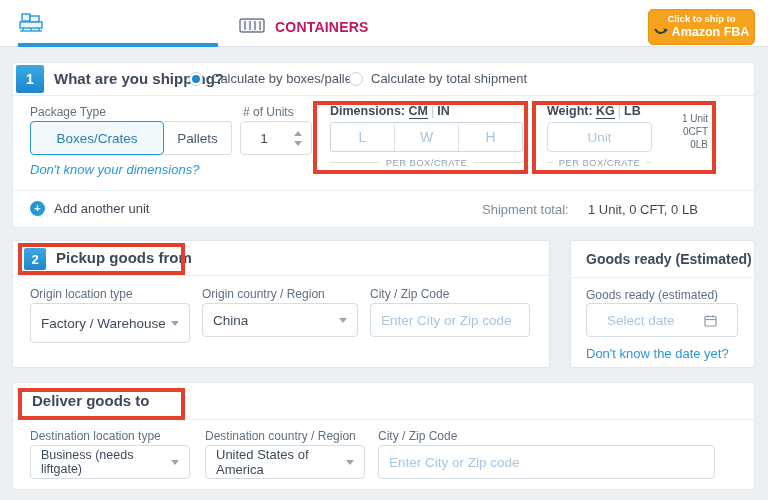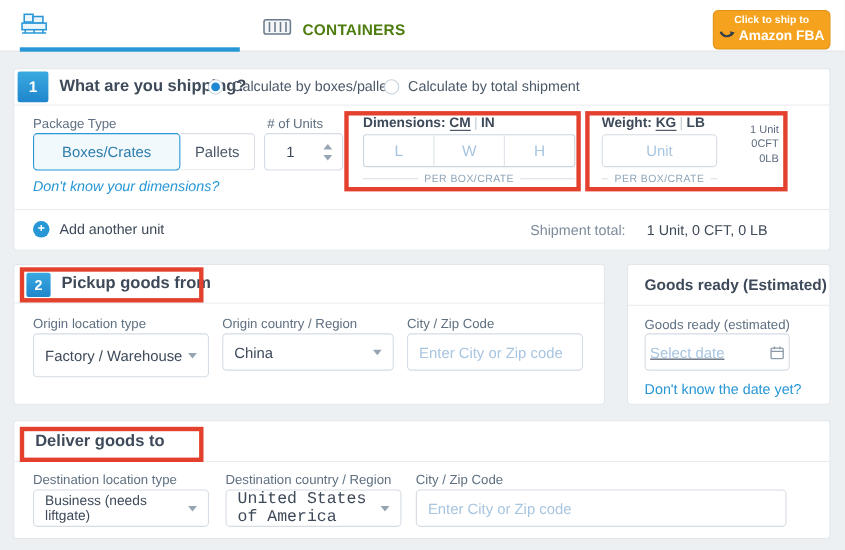--- a/index.html
+++ b/index.html
@@ -9,21 +9,21 @@
     background:#edf0f3;
     color:#3e4a59;
     position:relative;
     overflow:hidden;
   }
   .abs { position:absolute; }
 
   
   .header-bar { left:0; top:0; width:768px; height:47px; background:#fff; border-bottom:1px solid #dde3e8; }
   .tab { top:6px; height:41px; display:flex; align-items:center; gap:9px; cursor:pointer; }
-  .tab .tlabel { font-size:14px; font-weight:700; letter-spacing:.2px; color:#4d7c0f; }
+  .tab .tlabel { font-size:14px; font-weight:700; letter-spacing:.2px; color:#be185d; }
   .tab.active { border-bottom:4px solid #2797d6; }
   .tab.active .tlabel { color:#2797d6; }
   .tab1 { left:18px; width:200px; }
   .tab2 { left:238px; }
 
   .fba-btn { left:648px; top:9px; width:107px; height:36px;
     background:#f5a31e; border:1px solid #e09314; border-radius:5px;
     display:flex; flex-direction:column; align-items:center; justify-content:center;
     cursor:pointer; line-height:1.15; }
   .fba-btn .l1 { font-size:9.5px; font-weight:700; color:#fff; }
@@ -229,21 +229,21 @@
   <span class="caret"></span>
 </div>
 
 <div class="abs field-label" style="left:370px; top:287px;">City / Zip Code</div>
 <input class="abs inp" style="left: 370px; top: 303px; width: 160px; height: 34px; padding: 0px 10px;" placeholder="Enter City or Zip code">
 
 <div class="abs card" style="left:570px; top:240px; width:185px; height:128px;"></div>
 <div class="abs row-border" style="left:571px; top:240px; width:183px; height:38px;"></div>
 <div class="abs sec-title" style="left:586px; top:240px; line-height:38px; font-size:14px;">Goods ready (Estimated)</div>
 <div class="abs field-label" style="left:586px; top:288px;">Goods ready (estimated)</div>
-<div class="abs inp" style="left:586px; top:303px; width:132px; height:34px; display:flex; align-items:center; justify-content:space-between; padding:0 4px;text-decoration:underline;">
+<div class="abs inp" style="left:586px; top:303px; width:152px; height:34px; display:flex; align-items:center; justify-content:space-between; padding:0 20px;">
   <span style="font-size:13.5px; color:#a7c5e0;">Select date</span>
   <span class="cal-icon">
     <svg width="13" height="13" viewBox="0 0 13 13" fill="none" stroke="#8b9aa9" stroke-width="1.2">
       <rect x="1" y="2.5" width="11" height="9.5" rx="1"></rect>
       <line x1="1" y1="5.5" x2="12" y2="5.5"></line>
       <line x1="4" y1="1" x2="4" y2="3.5"></line>
         <line x1="9" y1="1" x2="9" y2="3.5"></line>
     </svg>
   </span>
 </div>
@@ -253,21 +253,21 @@
 <div class="abs row-border" style="left:13px; top:382px; width:741px; height:38px;"></div>
 <div class="abs sec-title" style="left:32px; top:382px; line-height:38px;">Deliver goods to</div>
 
 <div class="abs field-label" style="left:30px; top:429px;">Destination location type</div>
 <div class="abs select" style="left:30px; top:445px; width:160px; height:34px; font-size:12.5px;">
   <span>Business (needs liftgate)</span>
   <span class="caret"></span>
 </div>
 
 <div class="abs field-label" style="left:205px; top:429px;">Destination country / Region</div>
-<div class="abs select" style="left:205px; top:445px; width:160px; height:34px; font-size:15px;font-family:Liberation Mono, monospace;">
+<div class="abs select" style="left:205px; top:445px; width:160px; height:34px; font-size:13px;">
   <span>United States of America</span>
   <span class="caret"></span>
 </div>
 
 <div class="abs field-label" style="left:378px; top:429px;">City / Zip Code</div>
 <input class="abs inp" style="left: 378px; top: 445px; width: 337px; height: 34px; padding: 0px 10px;" placeholder="Enter City or Zip code">
 
 <div class="abs anno" style="left:313px; top:101px; width:215px; height:73px;"></div>
 <div class="abs anno" style="left:532px; top:101px; width:184px; height:73px;"></div>
 <div class="abs anno" style="left:18px; top:243px; width:167px; height:32px;"></div>

